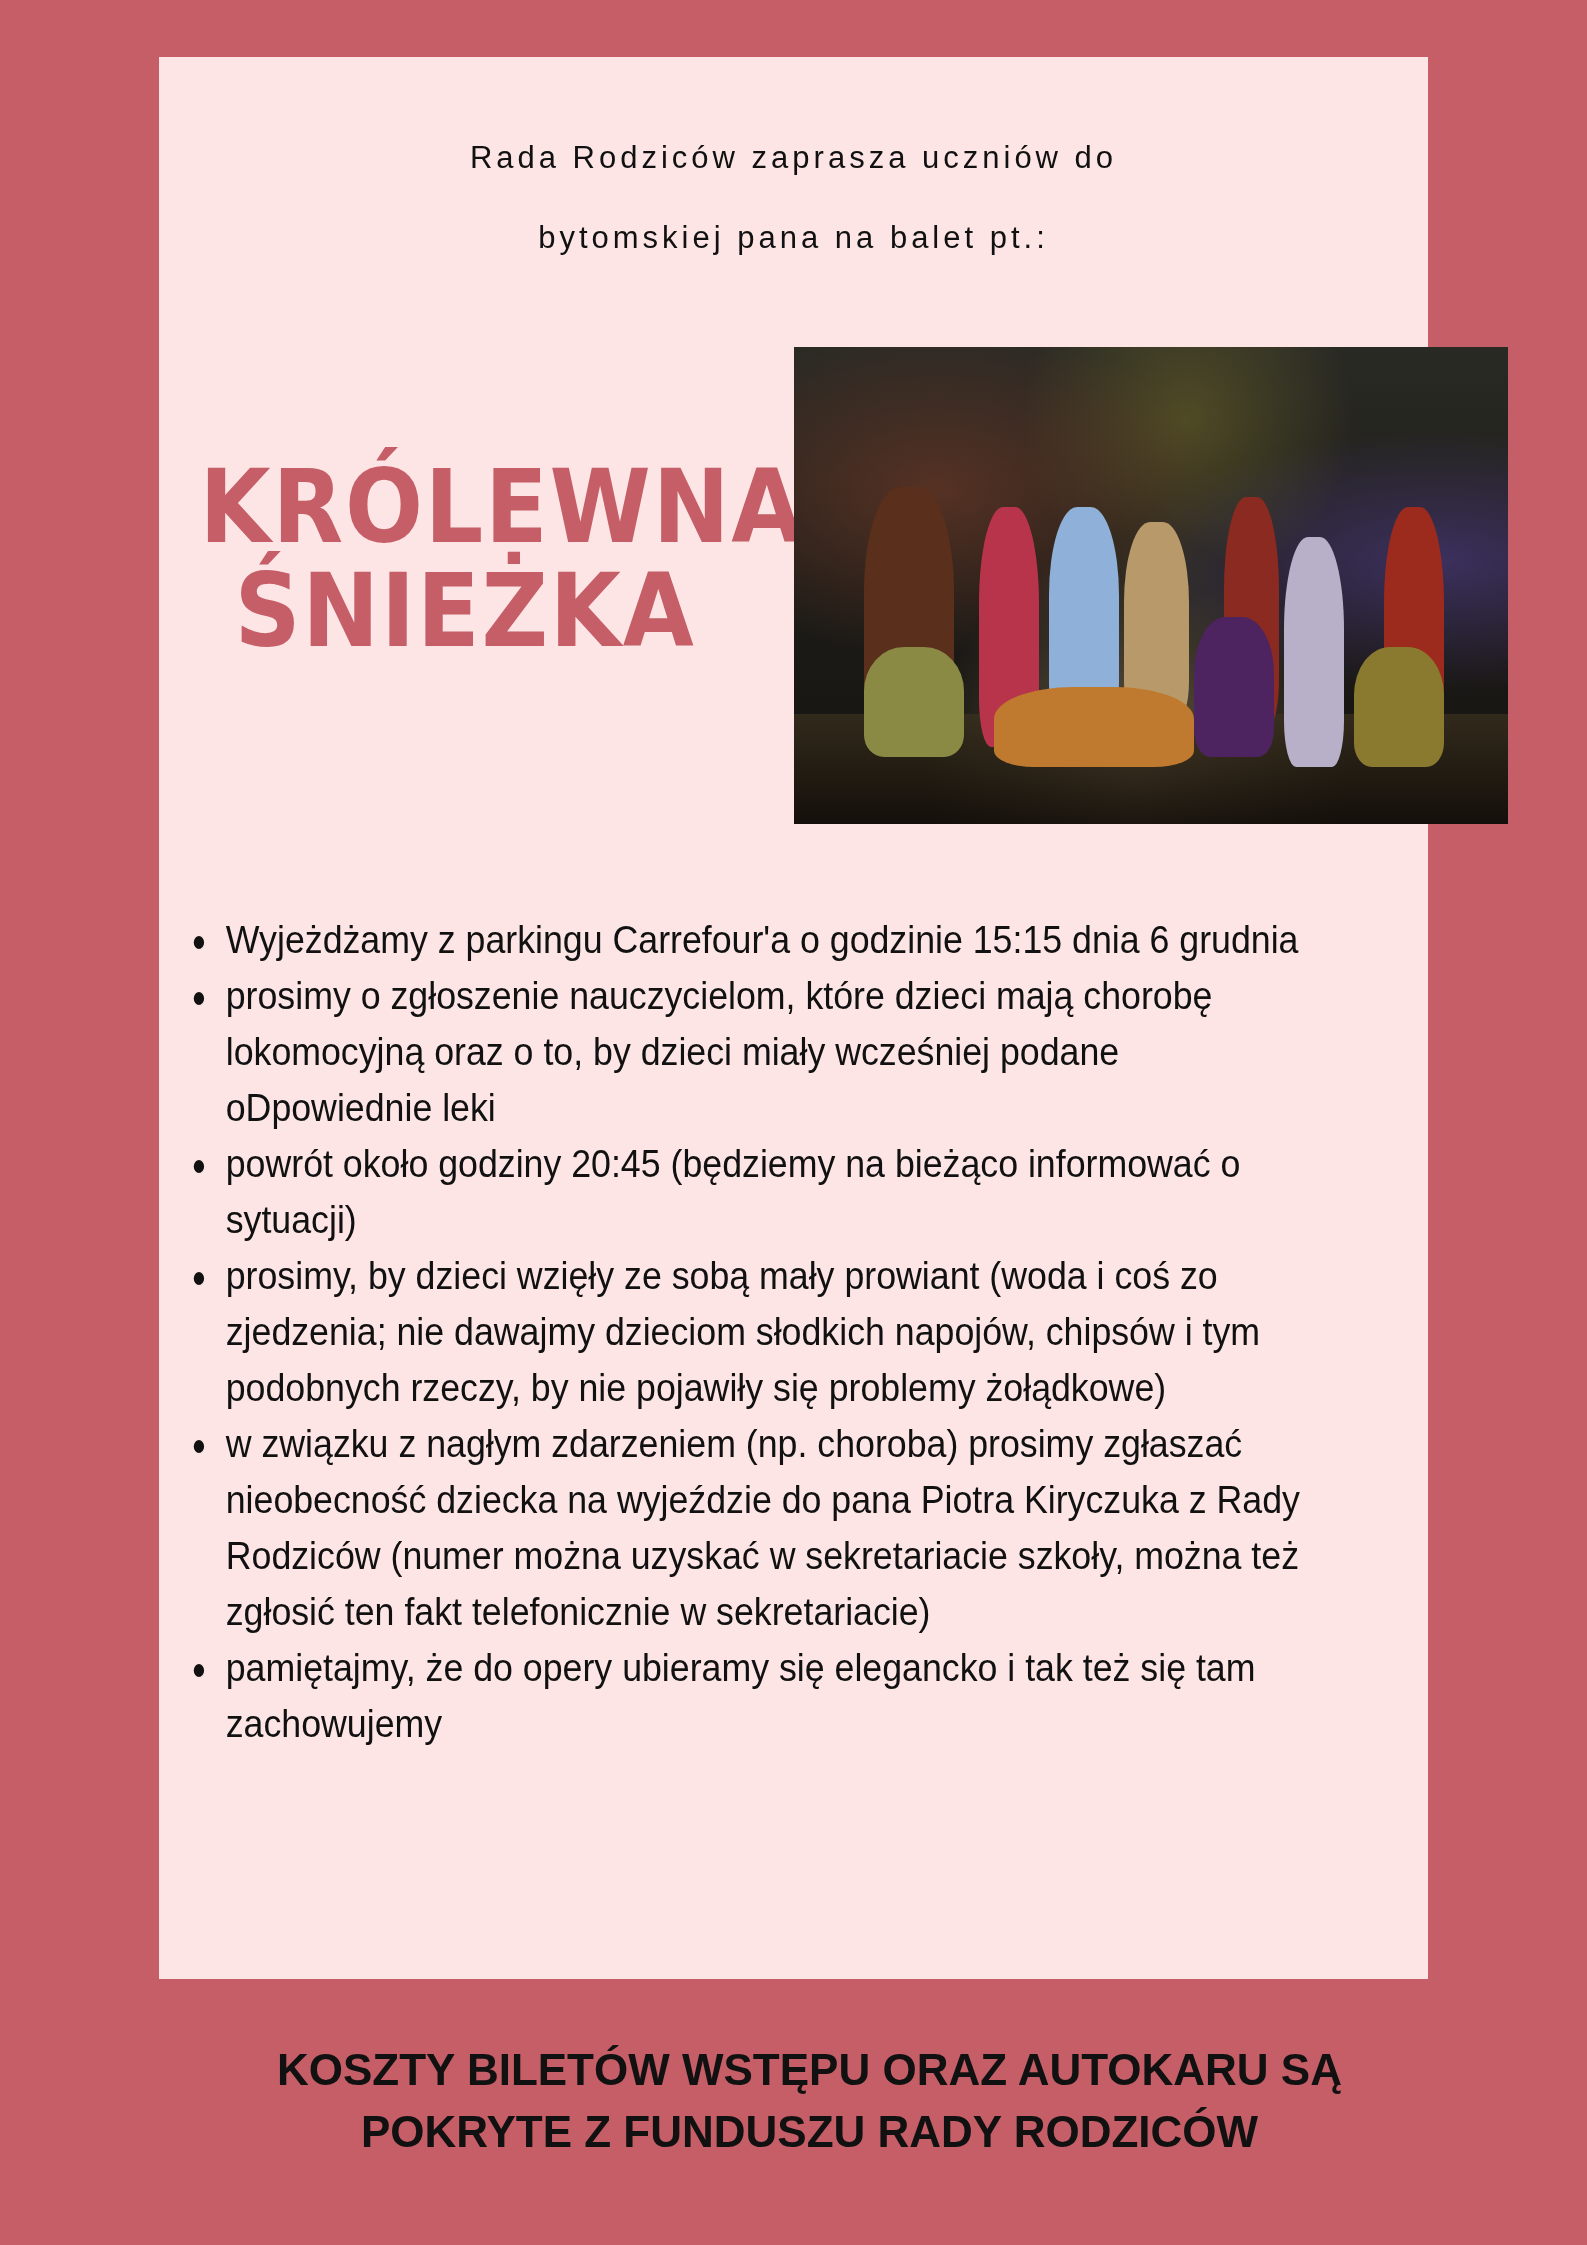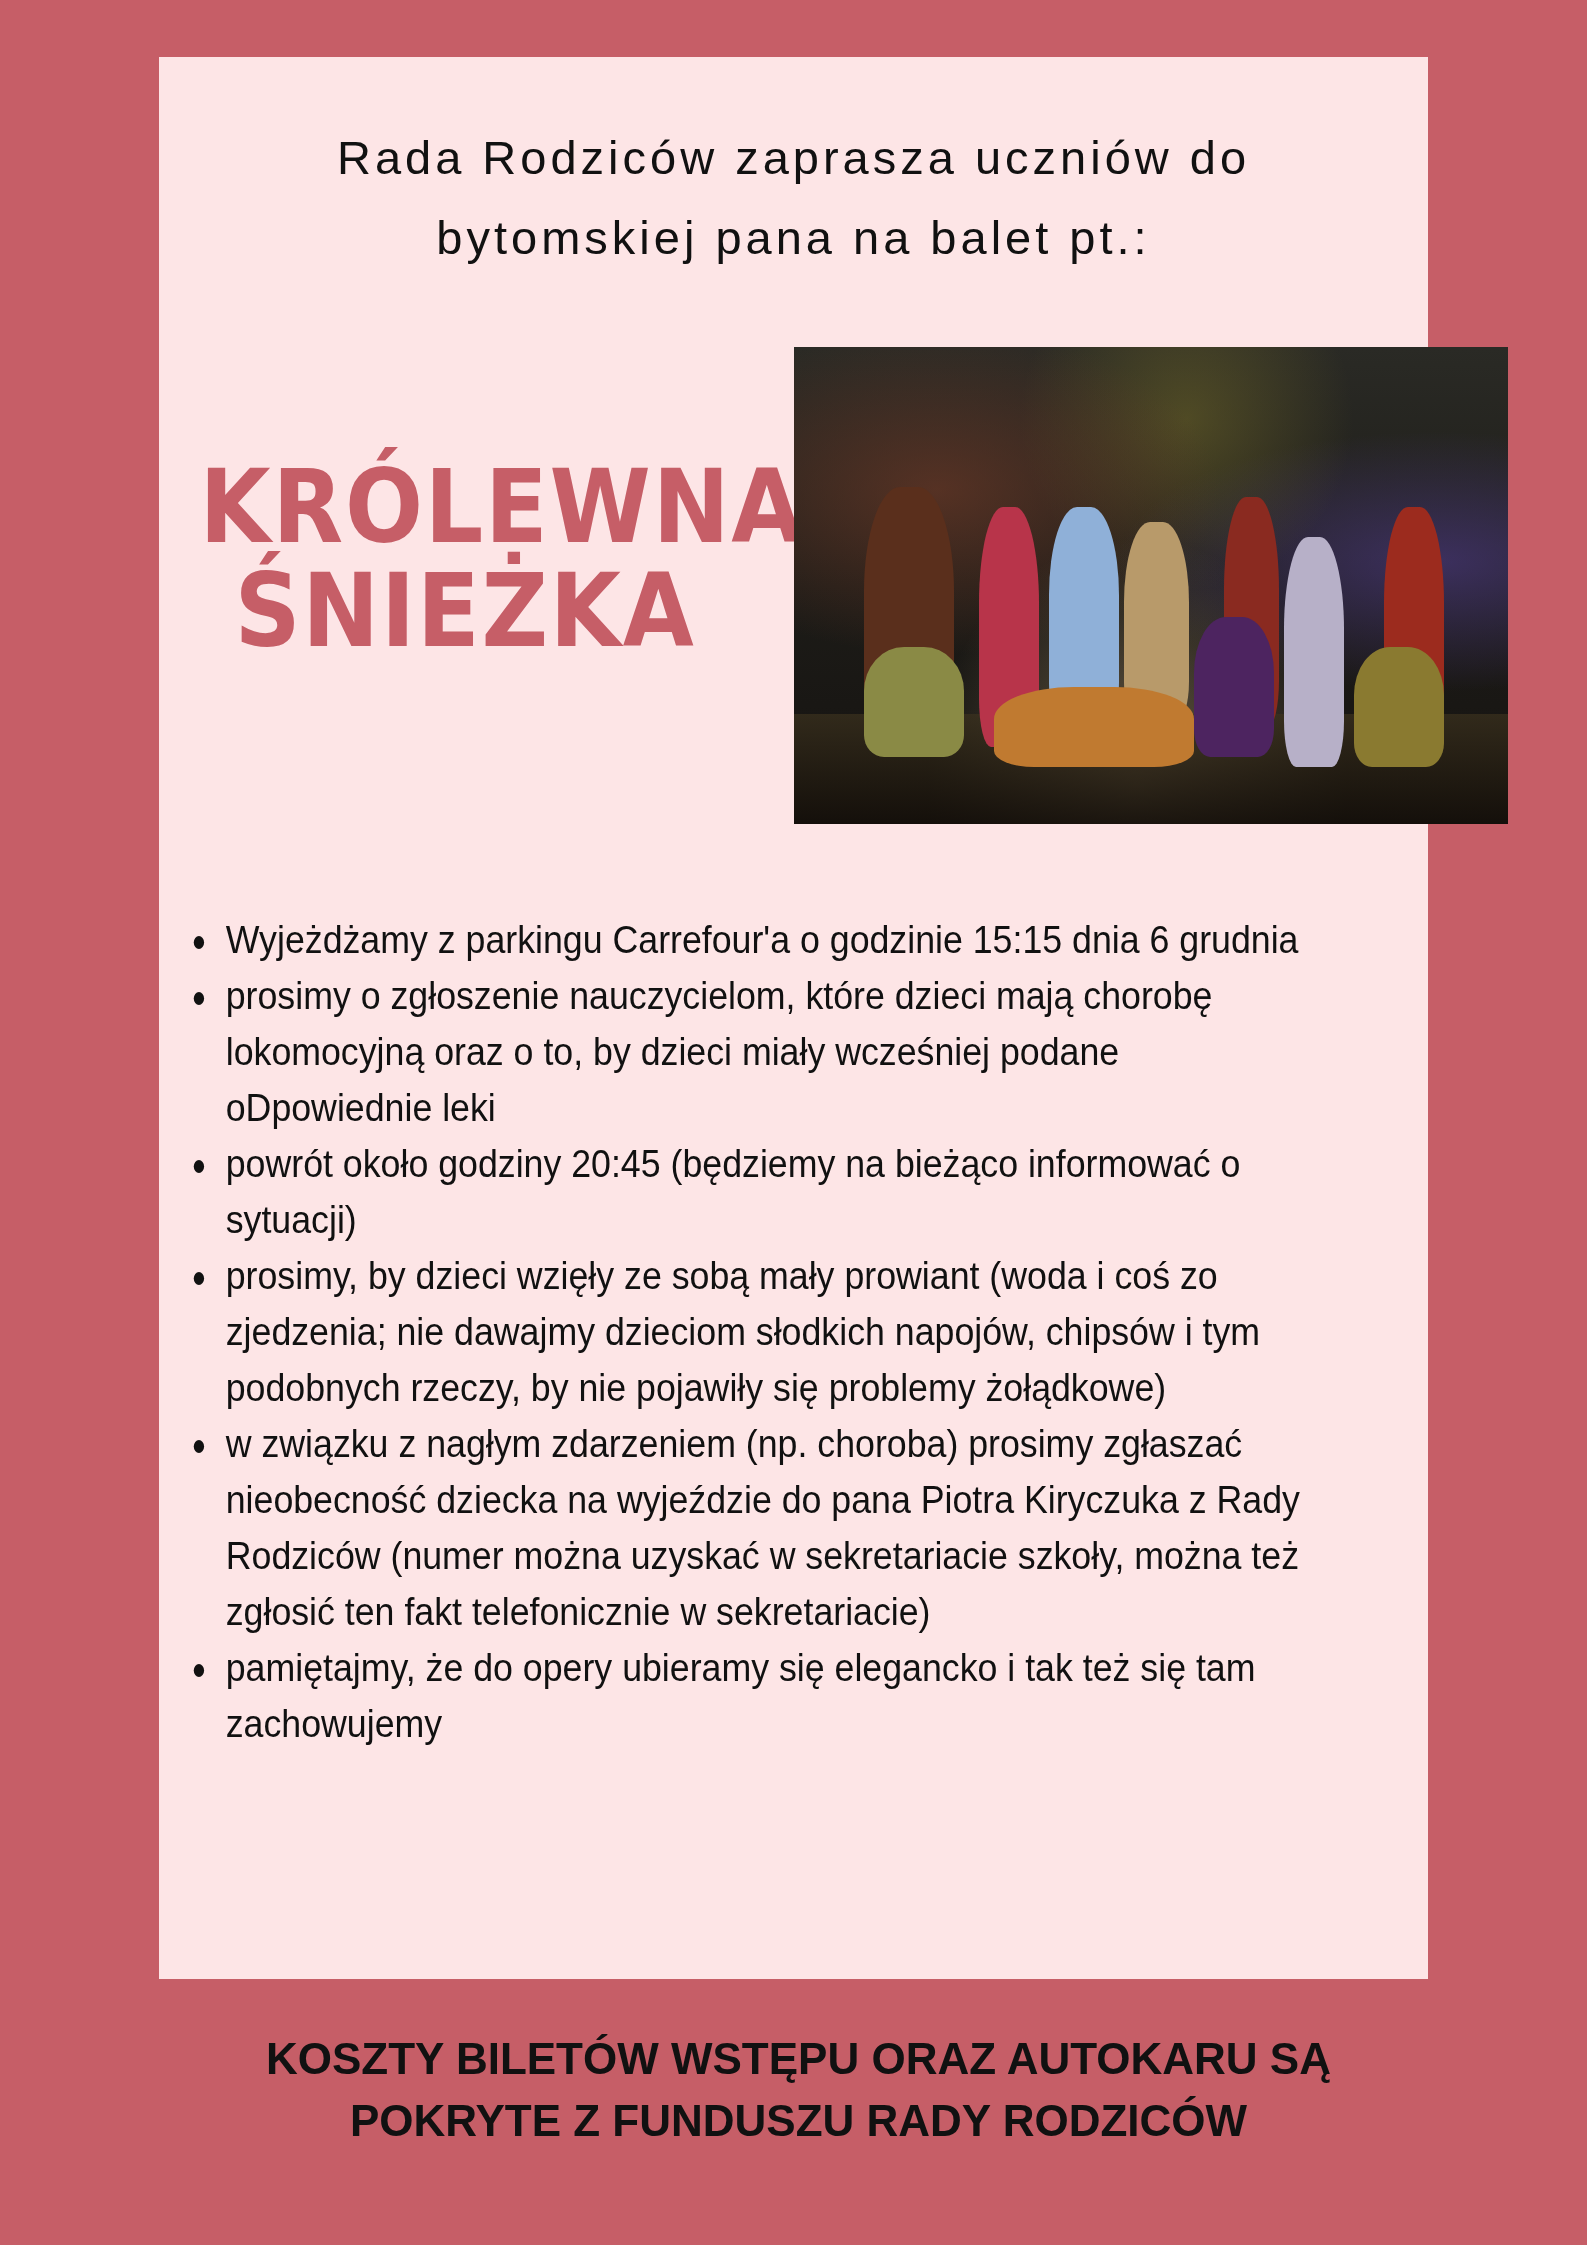--- a/index.html
+++ b/index.html
@@ -22,21 +22,21 @@
       height: 1922px;
       background: #FDE5E6;
     }
     .intro {
       position: absolute;
       left: 159px;
       top: 118px;
       width: 1269px;
       text-align: center;
       font-family: "Liberation Sans", sans-serif;
-      font-size: 47px;
+      font-size: 31px;
       letter-spacing: 4px;
       line-height: 80px;
       color: #111;
       margin: 0;
       font-weight: normal;
     }
     .intro span { display: block; }
     .title {
       position: absolute;
       left: 170px;
@@ -111,21 +111,21 @@
       position: absolute;
       left: 159px;
       top: 2023px;
       width: 1269px;
       text-align: center;
       font-family: "Liberation Sans", sans-serif;
       font-weight: bold;
       font-size: 44px;
       line-height: 62px;
       color: #111;
-      margin: 5px;
+      margin: 16px;
     }
     .footer span { display: block; }
   </style>
 </head>
 <body>
 
 <div class="panel"></div>
 
 <h1 class="intro">
   <span>Rada Rodziców zaprasza uczniów do</span>

